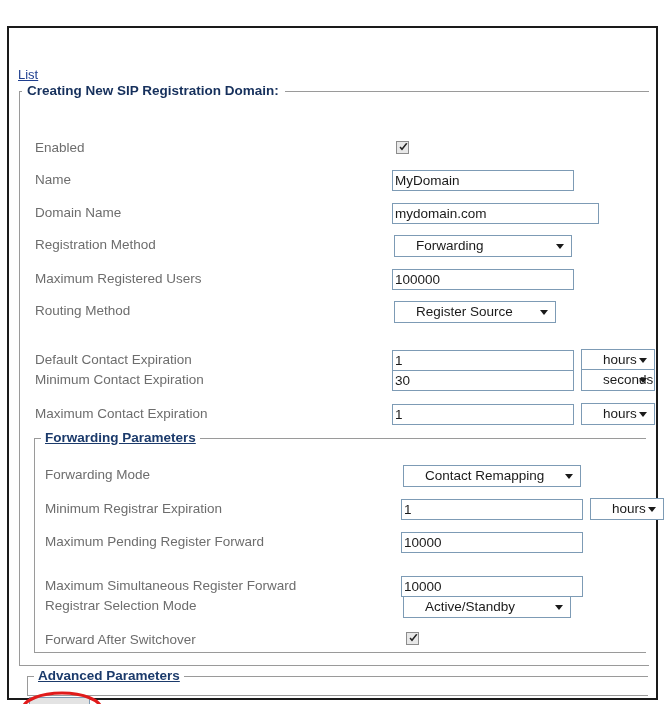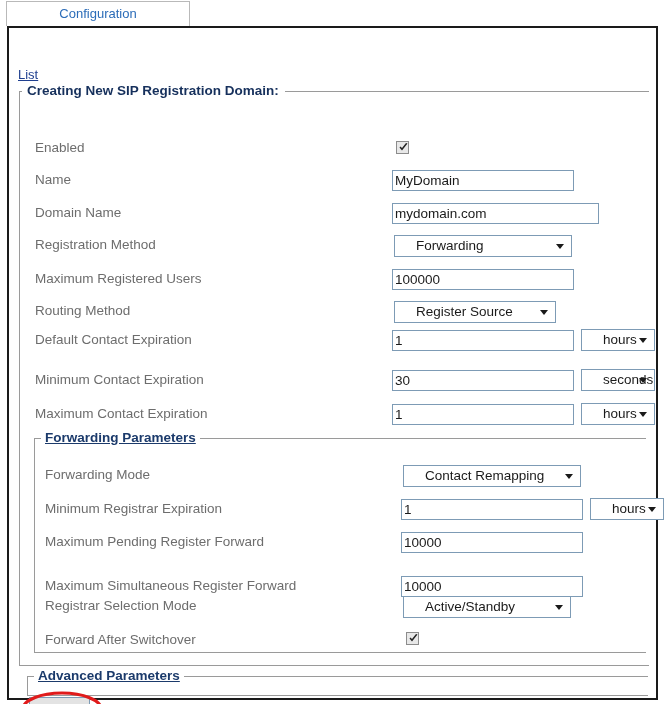--- a/index.html
+++ b/index.html
@@ -232,23 +232,20 @@
   .annot-ellipse ellipse {
     fill: none;
     stroke: #e01b1b;
     stroke-width: 3.2;
   }
 </style>
 </head>
 <body>
 
 <div class="tabstrip">
-  <div class="tab">
-    <span>Configuration</span>
-  </div>
   <div class="tabstrip-rule"></div>
 </div>
 
 <div class="page-frame">
   <div class="content">
 
     <a class="list-link" href="#">List</a>
 
     <div class="fieldset fieldset-outer"></div>
     <div class="legend legend-outer">
@@ -298,21 +295,21 @@
     </div>
 
     <div class="row" style="top:273px">
       <div class="row-label label-l1">Routing Method</div>
       <div class="sel" style="left:385px; top:0px; width:162px">
         <span>Register Source</span>
         <span class="arrow"></span>
       </div>
     </div>
 
-    <div class="row" style="top:302px">
+    <div class="row" style="top:322px">
       <div class="row-label label-l1">Default Contact Expiration</div>
       <input class="txt" style="left: 383px; top: 0px; width: 182px;" value="1">
       <div class="sel" style="left:572px; top:-1px; width:74px">
         <span>hours</span>
         <span class="arrow"></span>
       </div>
     </div>
 
     <div class="row" style="top:342px">
       <div class="row-label label-l1">Minimum Contact Expiration</div>

